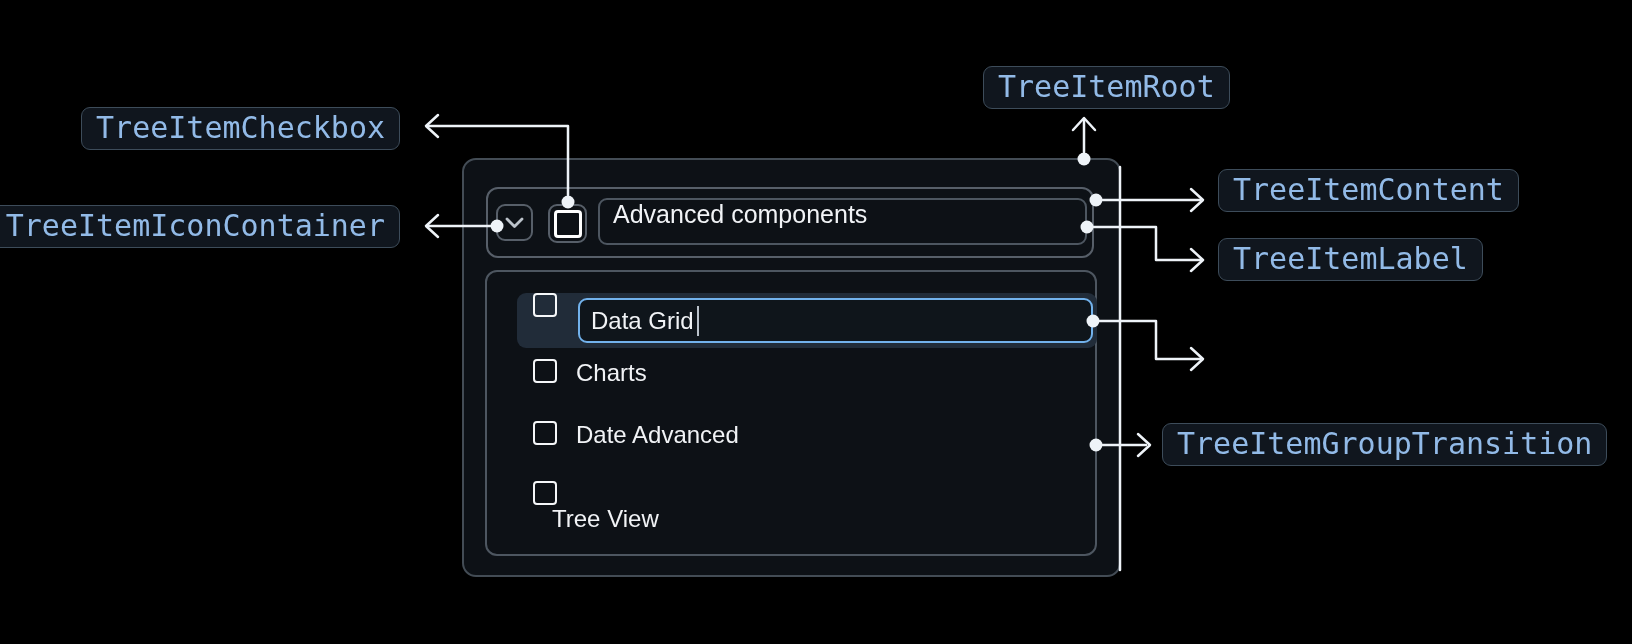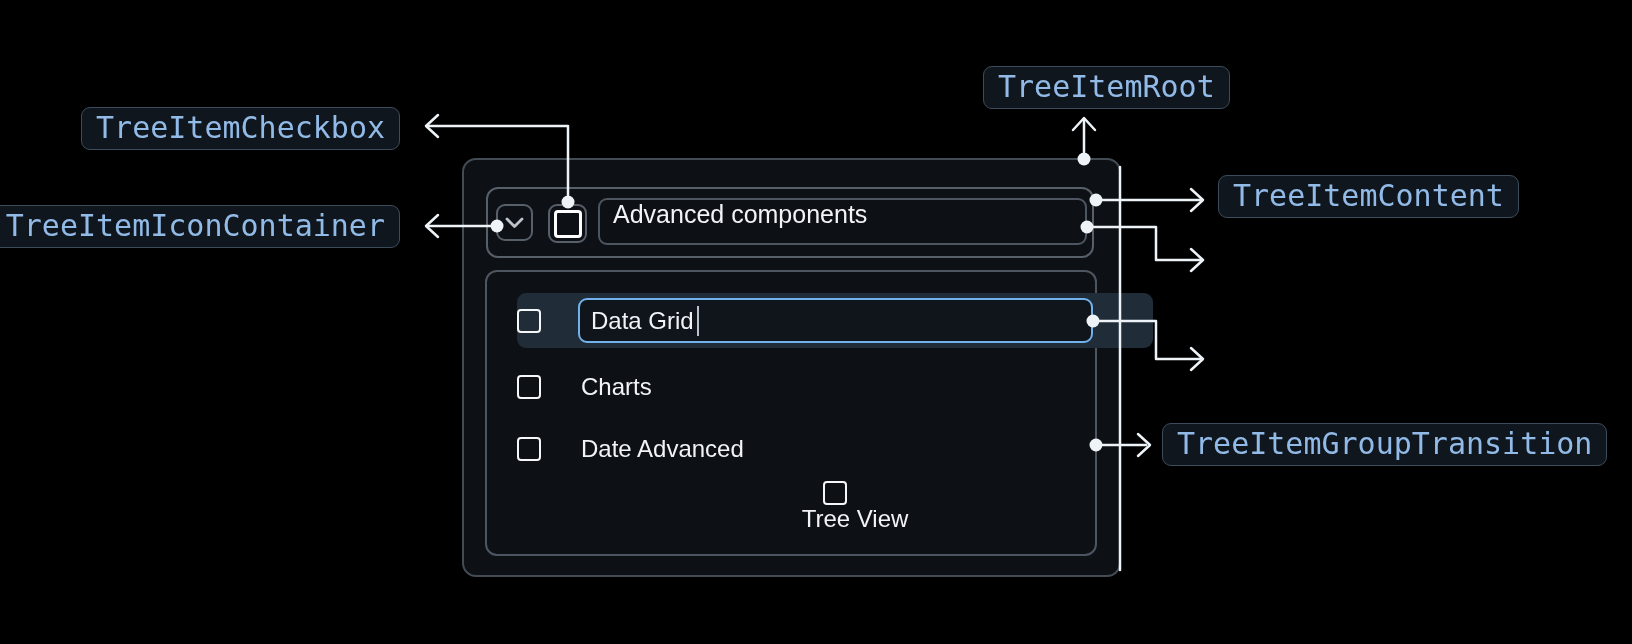--- a/index.html
+++ b/index.html
@@ -33,41 +33,41 @@
     border:2px solid var(--border-mid);border-radius:9px;
     display:flex;align-items:center;justify-content:center;cursor:pointer;}
   .parent-cb{width:28px;height:28px;border:3px solid #fff;border-radius:4px;box-sizing:border-box;}
   .label-box{left:598px;top:198px;width:489px;height:47px;
     border:2px solid var(--border-inner);border-radius:9px;
     display:flex;align-items:flex-start;padding-left:13px;
     font-size:25px;color:var(--text);}
   .group-box{left:485px;top:270px;width:612px;height:286px;
     border:2px solid var(--border-inner);border-radius:12px;}
   
-  .row{position:absolute;left:517px;width:636px;height:55px;
-    display:flex;align-items:center;box-sizing:border-box;
+  .row{position:absolute;left:517px;width:580px;height:55px;
+    display:flex;align-items:flex-start;padding-left:16px;box-sizing:border-box;
     border-radius:9px;cursor:pointer;}
   .row.selected{background:var(--row-sel);}
   .child-cb{width:24px;height:24px;border:2.5px solid #f5f7f9;border-radius:4px;
     box-sizing:border-box;flex:0 0 auto;cursor:pointer;}
-  .row-label{margin-left:40px;font-size:24px;color:var(--text);white-space:nowrap;}
+  .row-label{margin-left:19px;font-size:24px;color:var(--text);white-space:nowrap;}
   .label-input{position:absolute;left:61px;top:5px;width:515px;height:45px;
     background:#0f151b;border:2px solid var(--accent);border-radius:9px;
     box-sizing:border-box;display:flex;align-items:center;padding-left:11px;
     font-size:24px;color:var(--text);cursor:text;}
   .caret{display:inline-block;width:2px;height:30px;background:#b9c1ca;margin-left:3px;}
   
   .badge{position:absolute;height:43px;line-height:40px;padding:0 14px;
     background:var(--badge-bg);border:1.5px solid var(--badge-border);border-radius:9px;
     color:var(--badge-text);font-family:"DejaVu Sans Mono",monospace;font-size:30px;
     white-space:nowrap;box-sizing:border-box;}
   #badge-checkbox{right:1232px;top:107px;}
   #badge-icon-container{right:1232px;top:205px;margin-left:12px;}
   #badge-root{left:983px;top:66px;}
-  #badge-content{left:1218px;top:175px;}
+  #badge-content{left:1218px;top:169px;}
   #badge-label{left:1218px;top:238px;}
   #badge-label-input{left:1219px;top:337px;}
   #badge-group-transition{left:1162px;top:423px;}
   
   .overlay{position:absolute;left:0;top:0;width:1632px;height:644px;
     pointer-events:none;z-index:10;}
   .overlay path,.overlay polyline{stroke:var(--connector);stroke-width:2.5;fill:none;
     stroke-linecap:round;stroke-linejoin:round;}
   .overlay circle{fill:var(--connector);stroke:none;}
   .chev{stroke:#bcc3cb;stroke-width:2.8;fill:none;stroke-linecap:round;stroke-linejoin:round;}
@@ -115,20 +115,21 @@
       <div class="row" style="top: 481px; flex-direction: column;">
         <span class="child-cb"></span>
         <span class="row-label">Tree View</span>
       </div>
     </div>
 
   <div class="badge" id="badge-root">TreeItemRoot</div>
   <div class="badge" id="badge-checkbox">TreeItemCheckbox</div>
   <div class="badge" id="badge-icon-container">TreeItemIconContainer</div>
   <div class="badge" id="badge-content">TreeItemContent</div>
+  <div class="badge" id="badge-label">TreeItemLabel</div>
   <div class="badge" id="badge-group-transition">TreeItemGroupTransition</div>
 
   <svg class="overlay" viewBox="0 0 1632 644">
 
     <path d="M1120,167 V570"></path>
 
     <g>
       <path d="M428,126 H568 V195"></path>
       <polyline points="438,115 426,126 438,137"></polyline>
       <circle cx="568" cy="202" r="6.5"></circle>

